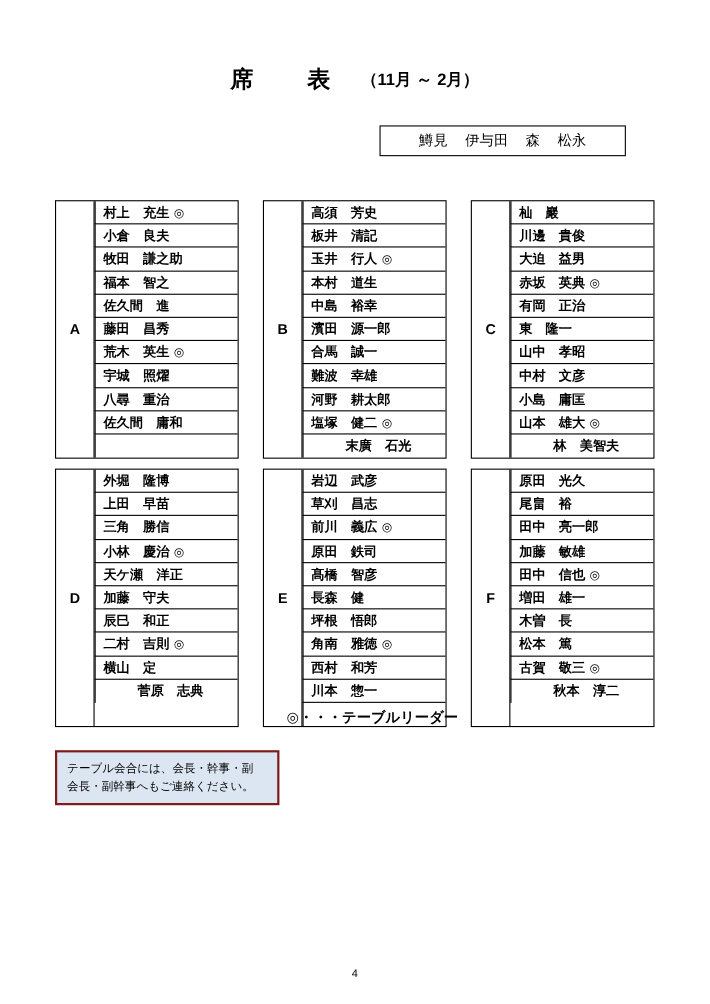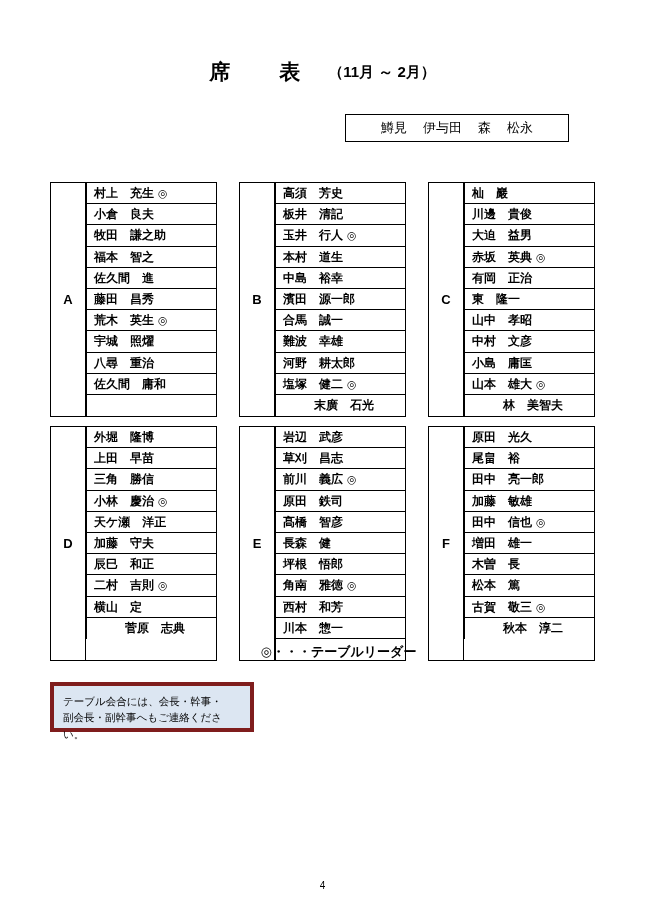--- a/index.html
+++ b/index.html
@@ -137,21 +137,21 @@
     font-size: 13px;
     font-weight: bold;
   }
   
   .note-box {
     position: absolute;
     top: 682px;
     left: 50px;
     width: 204px;
     height: 50px;
-    border: 4px solid #7f1d1d;
+    border: 2px solid #7f1d1d;
     background: #dce6f2;
     box-sizing: border-box;
     padding: 7px 18px 0 9px;
     font-size: 10.5px;
     line-height: 1.55;
     color: #000000;
   }
   
   .page-number {
     position: absolute;

